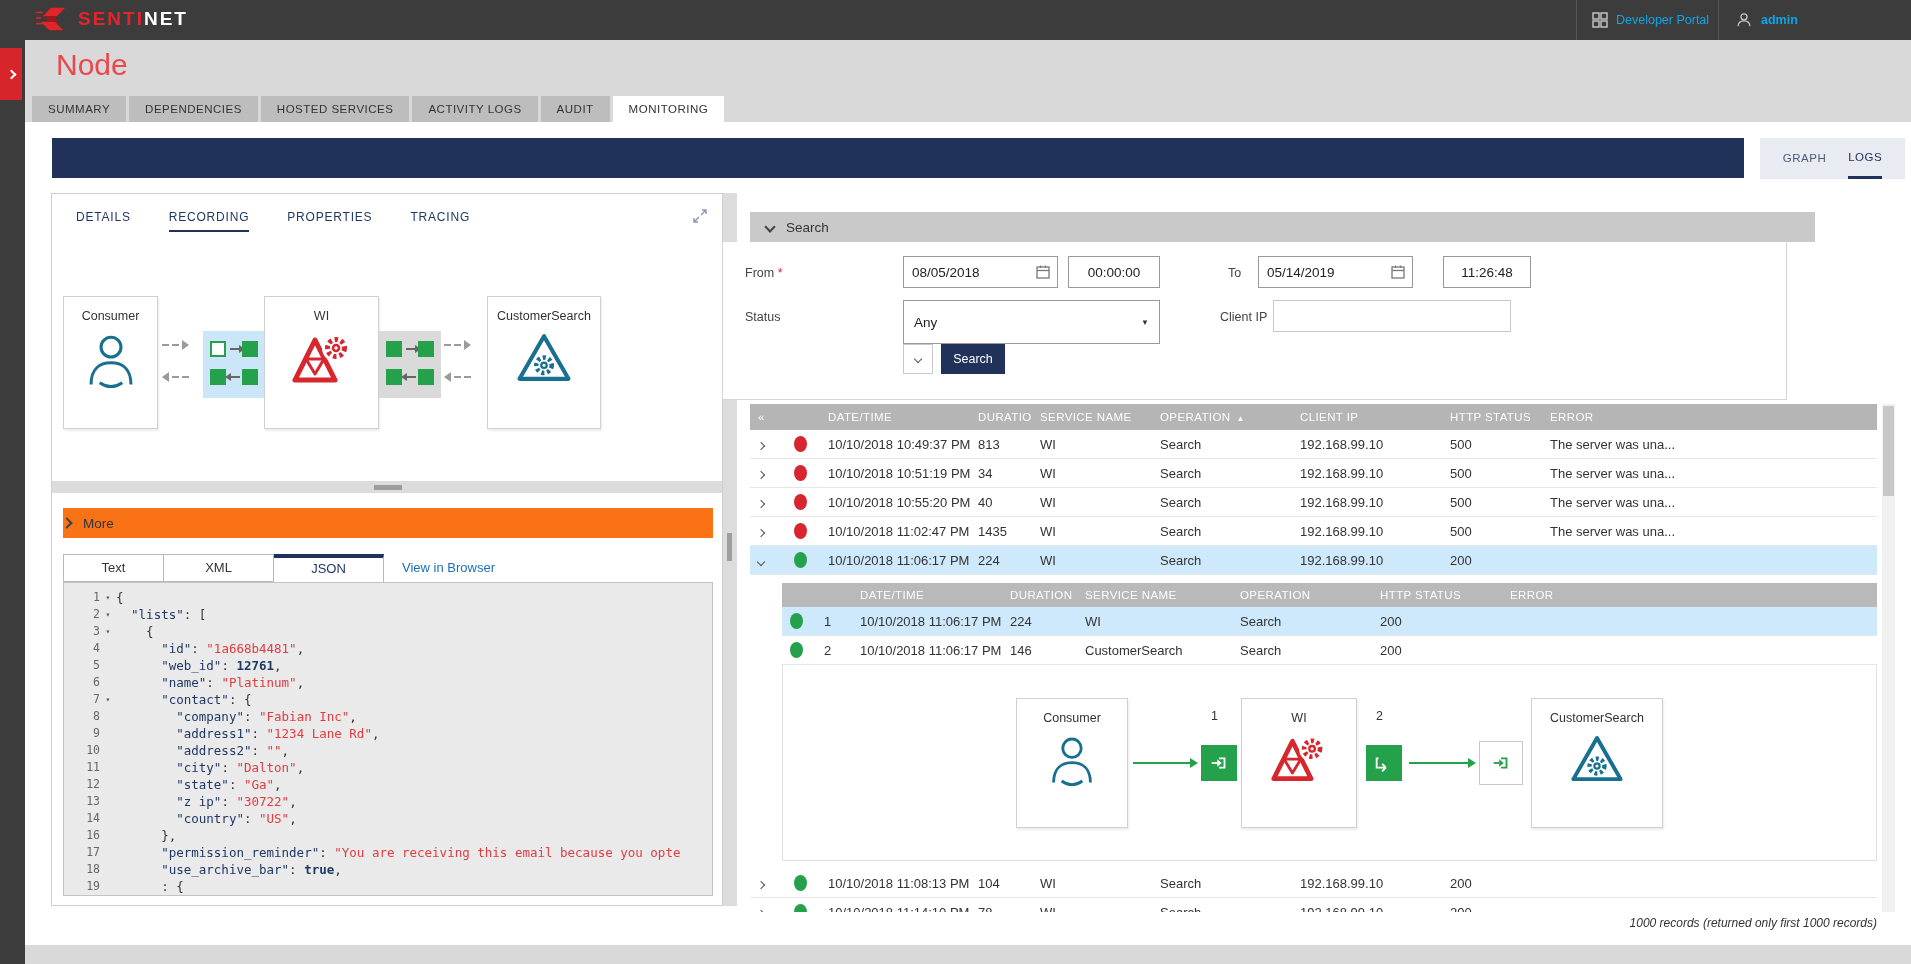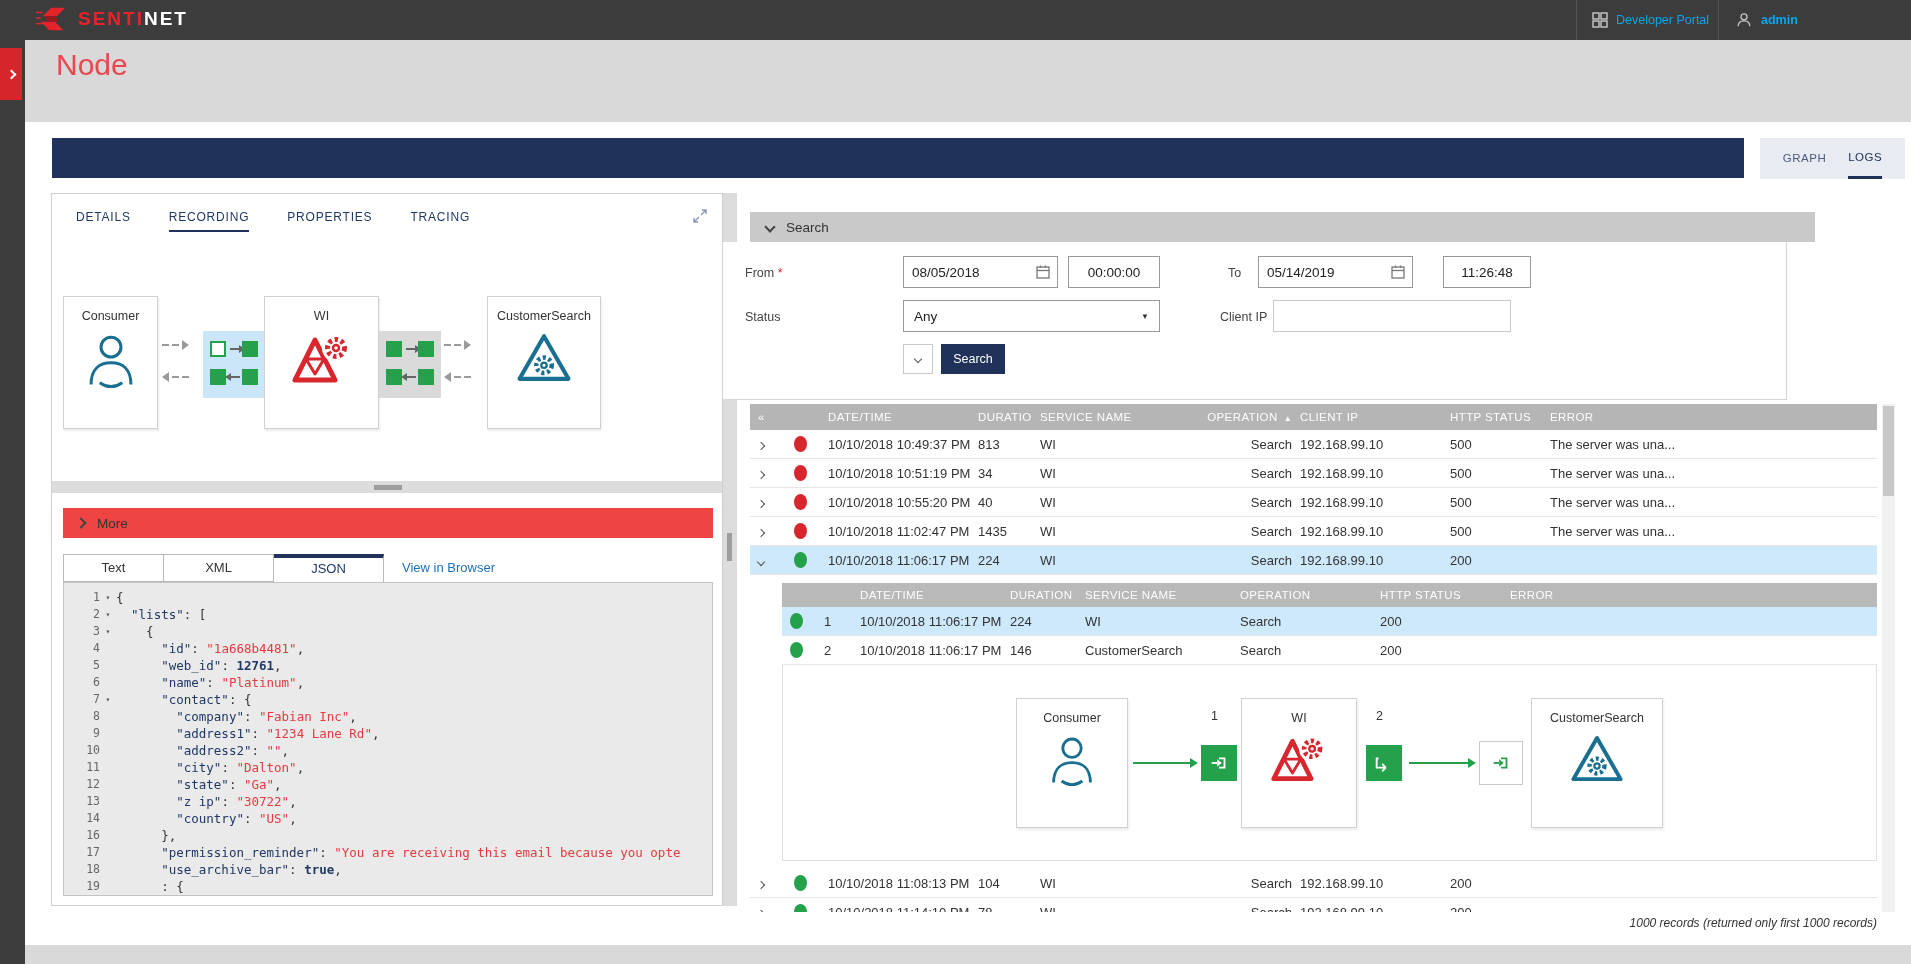--- a/index.html
+++ b/index.html
@@ -54,21 +54,21 @@
   .msgbox.plain { background:#dadada; }
   .sq { position:absolute; width:16px; height:16px; background:#25a14b; }
   .sq.outline { background:#fff; border:2px solid #25a14b; }
   .sqarrow { position:absolute; width:10px; height:2px; background:#666; }
   .sqarrow:after { content:''; position:absolute; top:-3px; border-top:4px solid transparent; border-bottom:4px solid transparent; }
   .sqarrow.r:after { right:-5px; border-left:6px solid #666; }
   .sqarrow.l:after { left:-5px; border-right:6px solid #666; }
 
   .h-splitter { position:absolute; left:0; top:287px; width:670px; height:12px; background:#dcdcdc; }
   .grip-h { position:absolute; left:322px; top:4px; width:28px; height:5px; background:#9e9e9e; }
-  .more-bar { position:absolute; left:11px; top:314px; width:650px; height:30px; background:#ef4444; display:flex; align-items:center; gap:12px; padding-left:14px; font-size:13.5px; color:#333; }
+  .more-bar { position:absolute; left:11px; top:314px; width:650px; height:30px; background:#f97316; display:flex; align-items:center; gap:12px; font-size:13.5px; color:#333; }
 
   .code-tabs { position:absolute; left:11px; top:360px; display:flex; }
   .ctab { width:110px; height:28px; line-height:26px; text-align:center; font-size:13px; color:#333; background:#fff; border:1px solid #b9b9b9; border-left-width:0; }
   .ctab:first-child { border-left-width:1px; width:101px; }
   .ctab.active { border-top:4px solid #20315a; border-bottom:none; line-height:22px; color:#1f3864; }
   .vib { position:absolute; left:350px; top:366px; font-size:13px; color:#1c70b8; text-decoration:none; }
 
   .code-box { position:absolute; left:11px; top:388px; width:650px; height:314px; background:#eaeaea; border:1px solid #c3c3c3; overflow:hidden; padding-top:6px; }
   .code-line { display:flex; height:17px; line-height:17px; font-family:"DejaVu Sans Mono", monospace; font-size:12.5px; }
   .ln { width:36px; text-align:right; color:#666; font-size:11.5px; }
@@ -81,32 +81,32 @@
   .v-splitter { position:absolute; left:723px; top:193px; width:14px; height:713px; background:#dcdcdc; }
   .grip-v { position:absolute; top:340px; left:4px; width:5px; height:28px; background:#9e9e9e; }
 
   
   .search-bar { position:absolute; left:750px; top:212px; width:1065px; height:30px; background:#c9c9c9; display:flex; align-items:center; gap:12px; padding-left:16px; font-size:13.5px; color:#333; }
   .search-form { position:absolute; left:722px; top:242px; width:1065px; height:158px; background:#fff; border:1px solid #d5d5d5; border-top:none; }
   .flabel { position:absolute; font-size:12.5px; color:#444; }
   .req { color:#d6252b; }
   .finput { position:absolute; height:32px; border:1px solid #999; background:#fff; font-size:13.5px; color:#222; padding:0 8px; font-family:"Liberation Sans",sans-serif; }
   .cal { position:absolute; pointer-events:none; }
-  .fselect { position:absolute; height:32px; border:1px solid #999; background:#fff; font-size:13.5px; color:#222; display:flex; align-items:center; padding:0 10px; }
+  .fselect { position:absolute; height:44px; border:1px solid #999; background:#fff; font-size:13.5px; color:#222; display:flex; align-items:center; padding:0 10px; }
   .fselect .arr { margin-left:auto; font-size:8px; color:#333; }
   .drop-btn { position:absolute; width:30px; height:30px; border:1px solid #c9c9c9; background:#fff; display:flex; align-items:center; justify-content:center; }
   .search-btn { position:absolute; width:64px; height:30px; background:#20315a; color:#fff; border:none; font-size:12.5px; font-family:"Liberation Sans",sans-serif; }
 
   
   .grid { position:absolute; left:750px; top:404px; width:1127px; height:508px; overflow:hidden; background:#fff; }
   .grid-head, .sub-head { display:flex; align-items:center; height:26px; background:#b5b5b5; color:#fdfdfd; font-size:11.5px; letter-spacing:.4px; }
   .sub-head { height:24px; background:#b9b9b9; }
   .cell { padding-left:8px; white-space:nowrap; overflow:hidden; flex:none; }
   .c-exp { width:36px; } .c-st { width:34px; } .c-dt { width:150px; } .c-du { width:62px; }
-  .c-sv { width:120px; } .c-op { width:140px;text-align:right; } .c-ip { width:150px; } .c-ht { width:100px; } .c-er { flex:1; }
+  .c-sv { width:120px; } .c-op { width:140px; } .c-ip { width:150px; } .c-ht { width:100px; } .c-er { flex:1; }
   .s-a { width:34px; } .s-num { width:36px; } .s-dt { width:150px; } .s-du { width:75px; }
   .s-sv { width:155px; } .s-op { width:140px; } .s-ht { width:130px; } .s-er { flex:1; }
   .grid-row { display:flex; align-items:center; height:29px; border-bottom:1px solid #e6e6e6; background:#fff; font-size:13px; color:#333; }
   .grid-row.hl { background:#cde9fb; }
   .dot { display:inline-block; width:13px; height:16px; border-radius:50%; vertical-align:middle; }
   .dot.error { background:#d8262e; } .dot.success { background:#25a14b; }
   .sort { font-size:8px; margin-left:6px; }
   .expanded-block { padding:8px 0; }
   .sub-table { margin-left:32px; }
   .sub-diagram { position:relative; margin-left:32px; margin-top:0; height:196px; border:1px solid #e0e0e0; border-top:none; background:#fff; }
@@ -167,20 +167,28 @@
       <span>admin</span>
     </div>
   </div>
 
   <div class="leftstrip"></div>
   <div class="red-flag">
       <span class="chev right white"></span>
     </div>
 
   <div class="page-title">Node</div>
+  <div class="main-tabs" id="main-tabs">
+      <div class="mtab">SUMMARY</div>
+      <div class="mtab">DEPENDENCIES</div>
+      <div class="mtab">HOSTED SERVICES</div>
+      <div class="mtab">ACTIVITY LOGS</div>
+      <div class="mtab">AUDIT</div>
+      <div class="mtab active">MONITORING</div>
+    </div>
 
   <div class="content"></div>
 
   <div class="navy-bar"></div>
   <div class="view-toggle">
     <div class="vt-item">GRAPH</div>
     <div class="vt-item active">LOGS</div>
   </div>
 
   <div class="left-panel">

